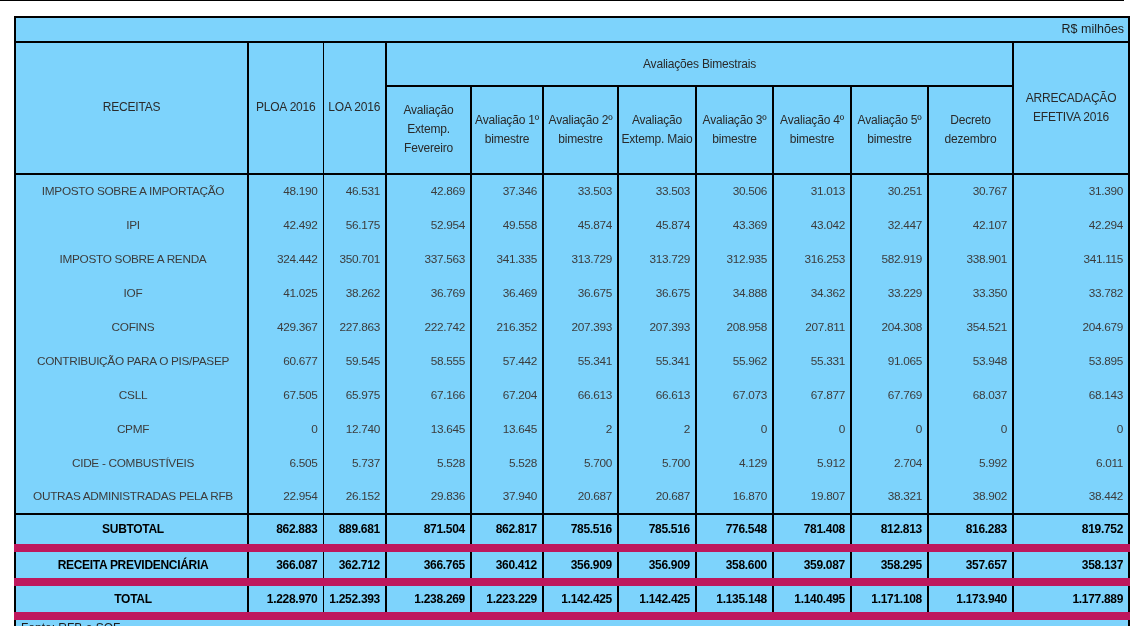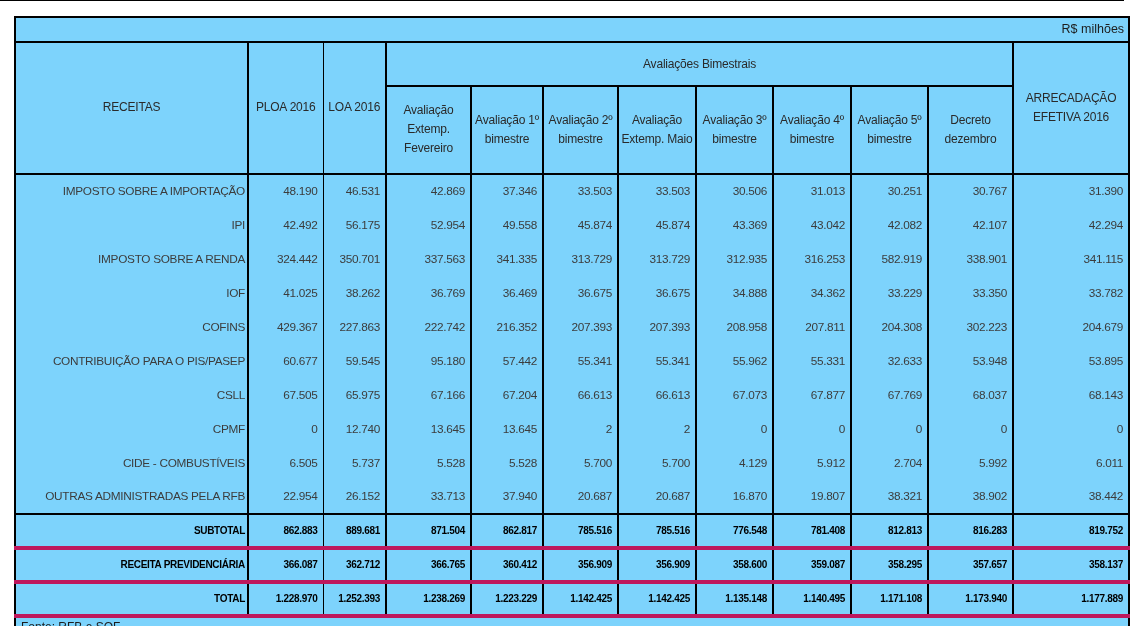--- a/index.html
+++ b/index.html
@@ -29,25 +29,25 @@
   .header-sub th{line-height:1.6;}
   th.span2{line-height:1.6;}
   th.thin-right,td.thin-right{border-right-width:1px;margin-left:25px;}
   th.thin-left,td.thin-left{border-left-width:1px;}
   
   tbody tr{height:34px;}
   tbody td{
     border:2px solid #000;border-top:0;border-bottom:0;
     font-size:11.8px;color:#3c3c3c;vertical-align:middle;letter-spacing:-0.3px;
   }
-  tbody td.label{text-align:right;padding:0 2px 0 5px;}
+  tbody td.label{text-align:center;padding:0 2px 0 5px;}
   tbody td.num{text-align:right;padding:0 5px 0 1px;}
   tbody tr.bold td{
-    border-top:2px solid #000;border-bottom:4px solid #be185d;
-    font-weight:bold;color:#000;font-size:10px;
+    border-top:2px solid #000;border-bottom:8px solid #be185d;
+    font-weight:bold;color:#000;font-size:12px;
   }
   
   tfoot td{
     border:0;border-top:2px solid #000;height:22px;
     text-align:left;padding:0 0 0 5px;font-size:12px;color:#1d1d1d;
   }
 </style>
 </head>
 <body>
 
@@ -109,21 +109,21 @@
         <tr>
           <td class="label">IPI</td>
           <td class="num thin-right">42.492</td>
           <td class="num thin-left">56.175</td>
           <td class="num">52.954</td>
           <td class="num">49.558</td>
           <td class="num">45.874</td>
           <td class="num">45.874</td>
           <td class="num">43.369</td>
           <td class="num">43.042</td>
-          <td class="num">42.082</td>
+          <td class="num">32.447</td>
           <td class="num">42.107</td>
           <td class="num">42.294</td>
         </tr>
         <tr>
           <td class="label">IMPOSTO SOBRE A RENDA</td>
           <td class="num thin-right">324.442</td>
           <td class="num thin-left">350.701</td>
           <td class="num">337.563</td>
           <td class="num">341.335</td>
           <td class="num">313.729</td>
@@ -152,34 +152,34 @@
           <td class="label">COFINS</td>
           <td class="num thin-right">429.367</td>
           <td class="num thin-left">227.863</td>
           <td class="num">222.742</td>
           <td class="num">216.352</td>
           <td class="num">207.393</td>
           <td class="num">207.393</td>
           <td class="num">208.958</td>
           <td class="num">207.811</td>
           <td class="num">204.308</td>
-          <td class="num">302.223</td>
+          <td class="num">354.521</td>
           <td class="num">204.679</td>
         </tr>
         <tr>
           <td class="label">CONTRIBUIÇÃO PARA O PIS/PASEP</td>
           <td class="num thin-right">60.677</td>
           <td class="num thin-left">59.545</td>
-          <td class="num">95.180</td>
+          <td class="num">58.555</td>
           <td class="num">57.442</td>
           <td class="num">55.341</td>
           <td class="num">55.341</td>
           <td class="num">55.962</td>
           <td class="num">55.331</td>
-          <td class="num">32.633</td>
+          <td class="num">91.065</td>
           <td class="num">53.948</td>
           <td class="num">53.895</td>
         </tr>
         <tr>
           <td class="label">CSLL</td>
           <td class="num thin-right">67.505</td>
           <td class="num thin-left">65.975</td>
           <td class="num">67.166</td>
           <td class="num">67.204</td>
           <td class="num">66.613</td>
@@ -215,21 +215,21 @@
           <td class="num">4.129</td>
           <td class="num">5.912</td>
           <td class="num">2.704</td>
           <td class="num">5.992</td>
           <td class="num">6.011</td>
         </tr>
         <tr>
           <td class="label">OUTRAS ADMINISTRADAS PELA RFB</td>
           <td class="num thin-right">22.954</td>
           <td class="num thin-left">26.152</td>
-          <td class="num">33.713</td>
+          <td class="num">29.836</td>
           <td class="num">37.940</td>
           <td class="num">20.687</td>
           <td class="num">20.687</td>
           <td class="num">16.870</td>
           <td class="num">19.807</td>
           <td class="num">38.321</td>
           <td class="num">38.902</td>
           <td class="num">38.442</td>
         </tr>
         <tr class="bold">

